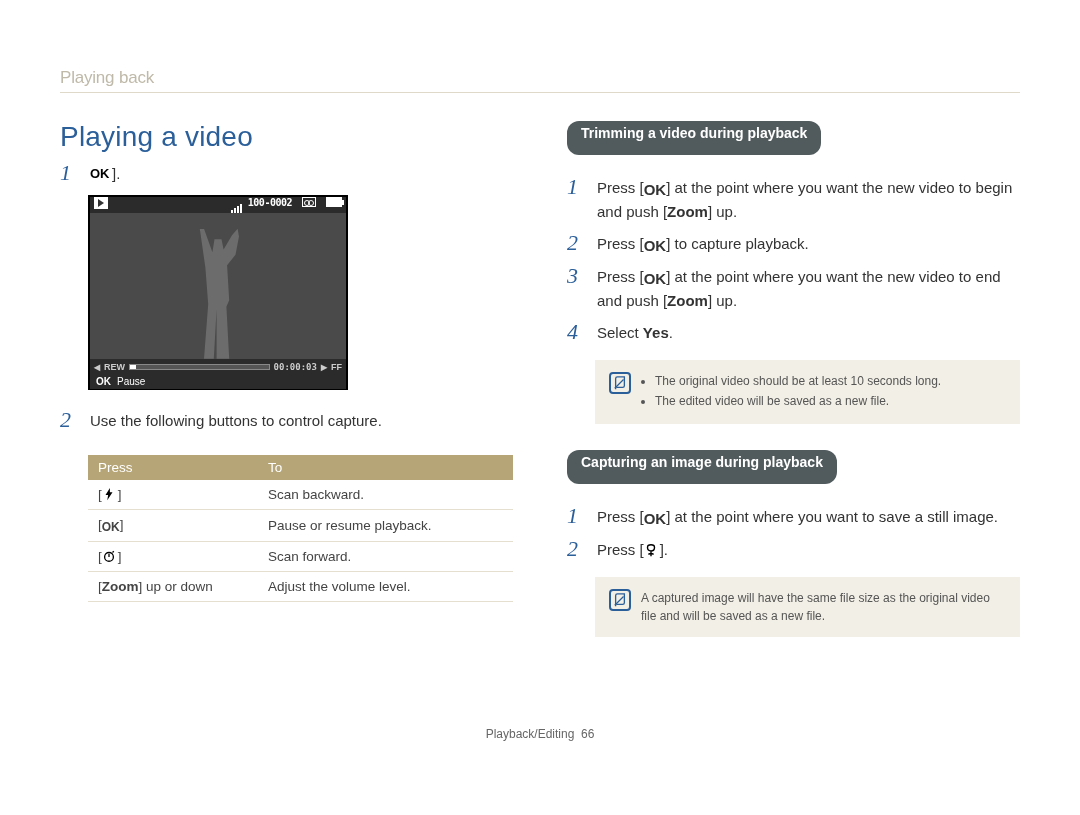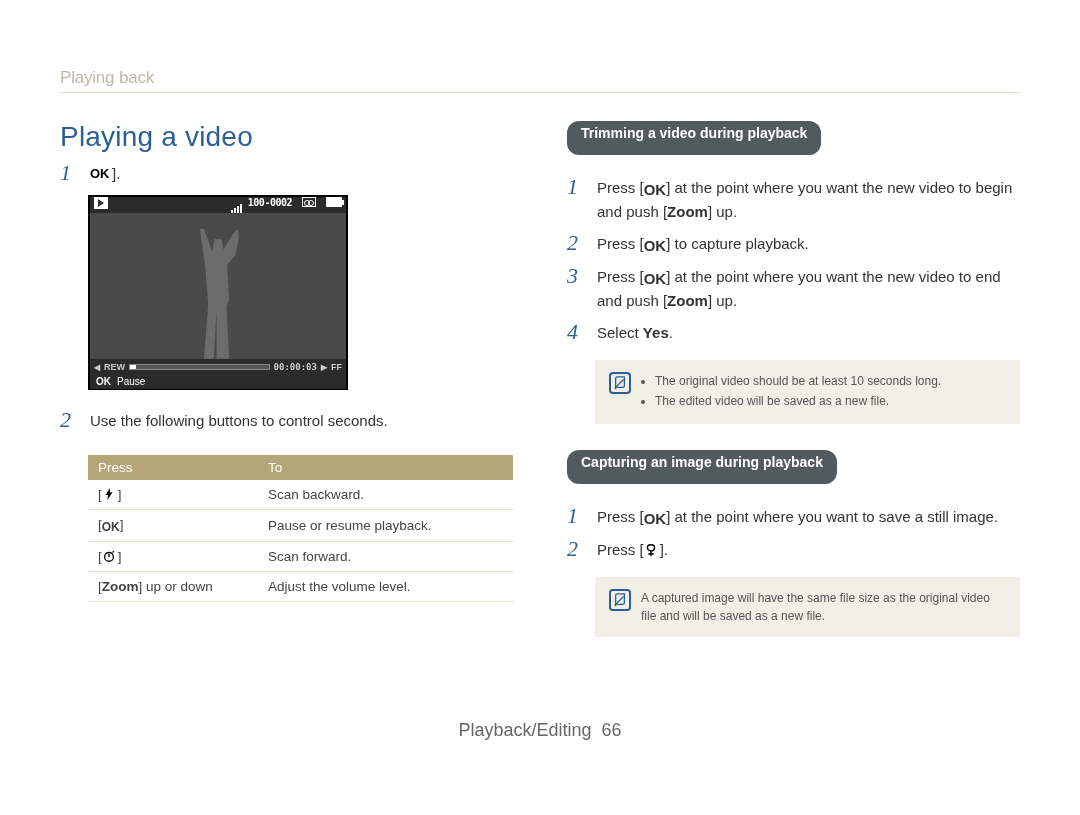--- a/index.html
+++ b/index.html
@@ -172,21 +172,21 @@
     flex-shrink: 0;
   }
   .note-icon svg { width:14px; height:14px; }
   .note ul { margin:0 0 0 14px; padding:0;}
   .note ul li { margin-bottom: 2px; }
   .footer {
     position: absolute;
     bottom: 28px;
     left: 0; right: 0;
     text-align: center;
-    font-size: 18px;
+    font-size: 12px;
     color: #666;
   }
   .flash-icon, .timer-icon, .mbtn-icon {
     display:inline-flex; width:16px; height:14px; vertical-align:-2px;
   }
 </style>
 </head>
 <body>
 
 <div class="page">
@@ -238,21 +238,21 @@
           <span>FF</span>
         </div>
         <div class="screen-btm">
           <span>OK</span>
           <span style="font-weight:400">Pause</span>
         </div>
       </div>
 
       <div class="step">
         <span class="stepnum">2</span>
-        <span class="step-body">Use the following buttons to control seconds.</span>
+        <span class="step-body">Use the following buttons to control capture.</span>
       </div>
 
       <table class="ctrl">
         <tbody>
             <tr>
           <th style="width:40%">Press</th>
           <th>To</th>
         </tr>
         <tr>
           <td><span>[</span><span class="flash-icon">

